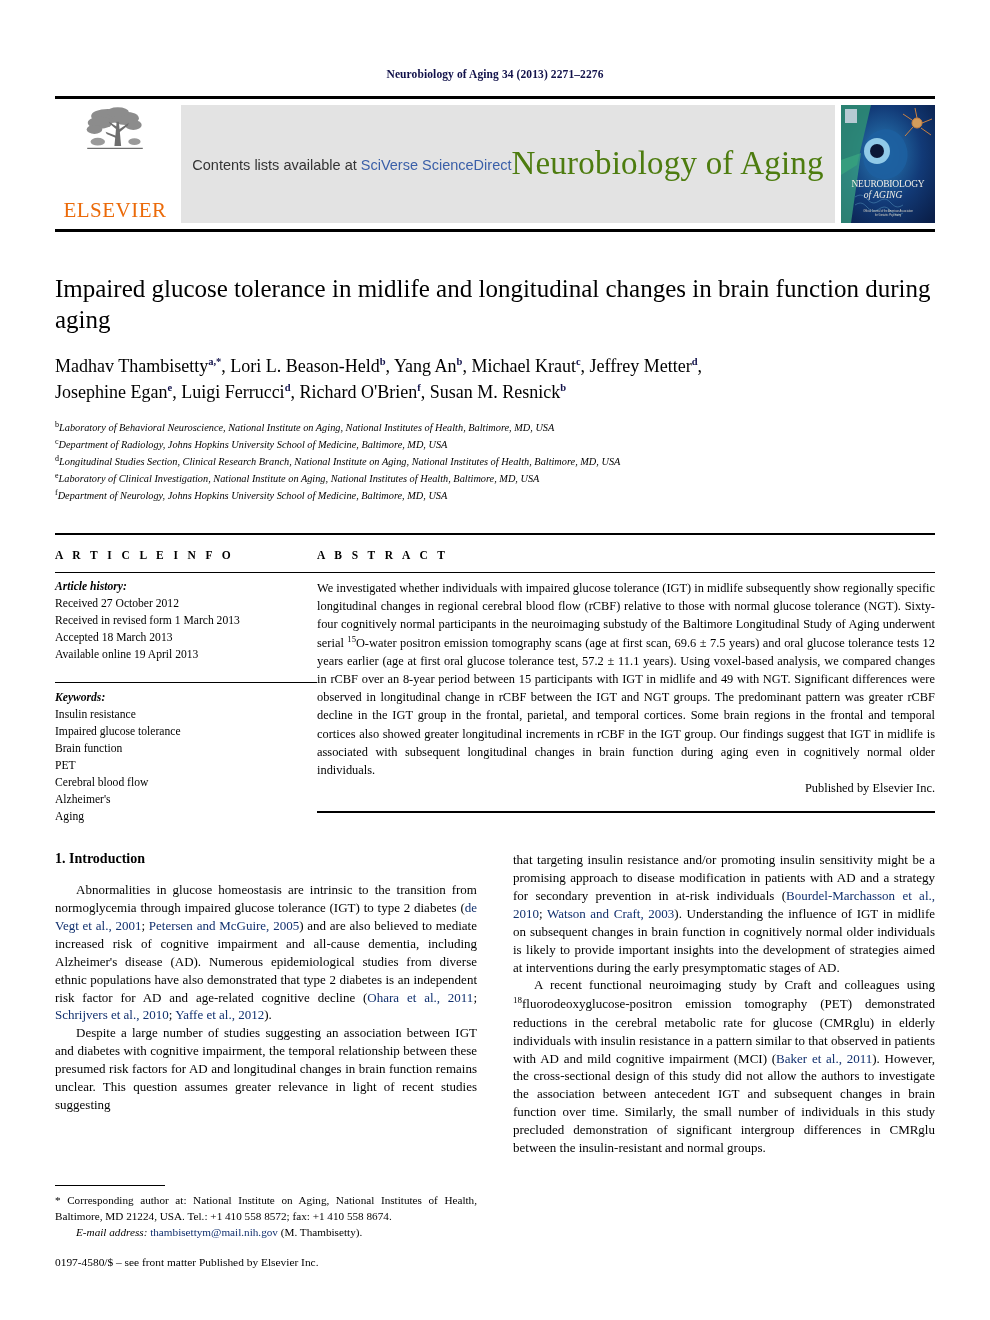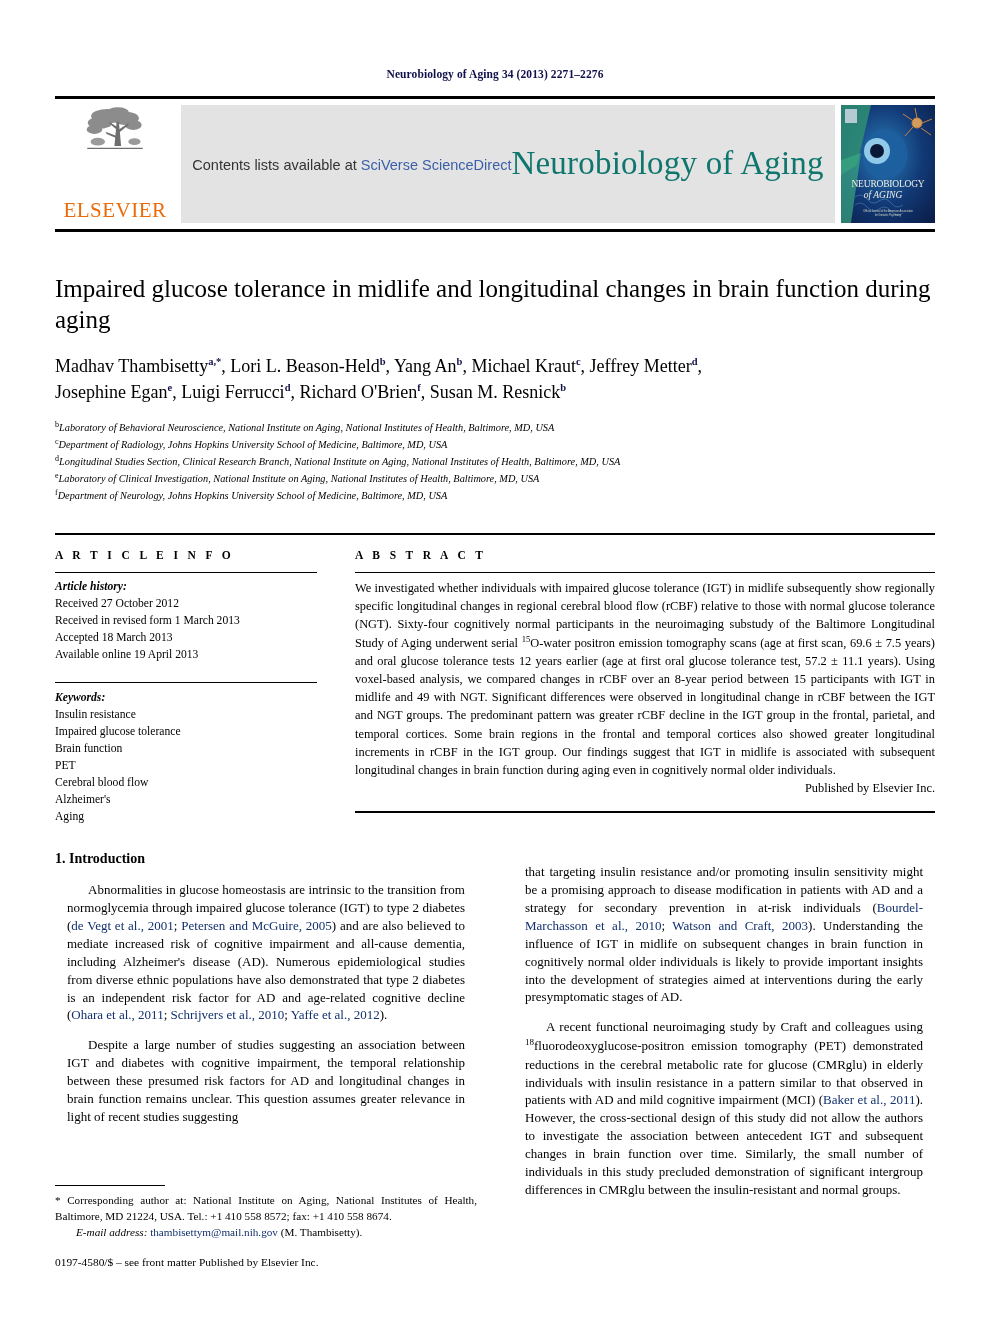--- a/index.html
+++ b/index.html
@@ -81,21 +81,21 @@
     font-size: 14.5px;
     color: #333;
     margin-top: 2px;
   }
   .contents-line .sd {
     color: #3a5fa8;
   }
   .journal-title {
     font-family: "Liberation Serif", serif;
     font-size: 33px;
-    color: #0f766e;
+    color: #4d7c0f;
     margin: 15px 0 17px 0;
     letter-spacing: 0.2px;
   }
   .homepage-line {
     font-family: "Liberation Sans", sans-serif;
     font-size: 13px;
     color: #222;
     letter-spacing: 1.1px;
     margin-bottom: 3px;
   }
@@ -136,21 +136,20 @@
   }
   .affiliations sup { font-style: normal; font-size: 8px; }
   .affiliations div { white-space: nowrap; }
 
   
   .info-abstract {
     margin-top: 28px;
     border-top: 2px solid #000;
     padding-top: 14px;
     display: flex;
-    gap: 38px;
     justify-content: center;
   }
   .col-info { width: 262px; flex: 0 0 262px; }
   .col-abstract { flex: 1 1 auto; }
   .sec-head {
     font-family: "Liberation Serif", serif;
     font-weight: bold;
     font-size: 11.5px;
     letter-spacing: 3.4px;
     margin-bottom: 11px;
@@ -178,21 +177,21 @@
   .bcol { width: 422px; flex: 0 0 422px; position: relative; }
   h2.section-title {
     font-size: 14px;
     font-weight: bold;
     margin: 0 0 14px 0;
   }
   p.para {
     font-size: 13px;
     line-height: 1.38;
     text-align: justify;
-    margin: 12px;
+    margin: 0;
     text-indent: 21px;
   }
   p.para + p.para { margin-top: 0; }
   p.para sup { font-size: 9px; }
   .ref { color: #11306e; }
 
   
   .footnotes { position: absolute; left: 0; bottom: 0; width: 422px; }
   .fn-rule { width: 110px; border-top: 1px solid #000; margin-bottom: 7px; }
   .fn-text { font-size: 11.2px; line-height: 1.4; text-align: justify; }

